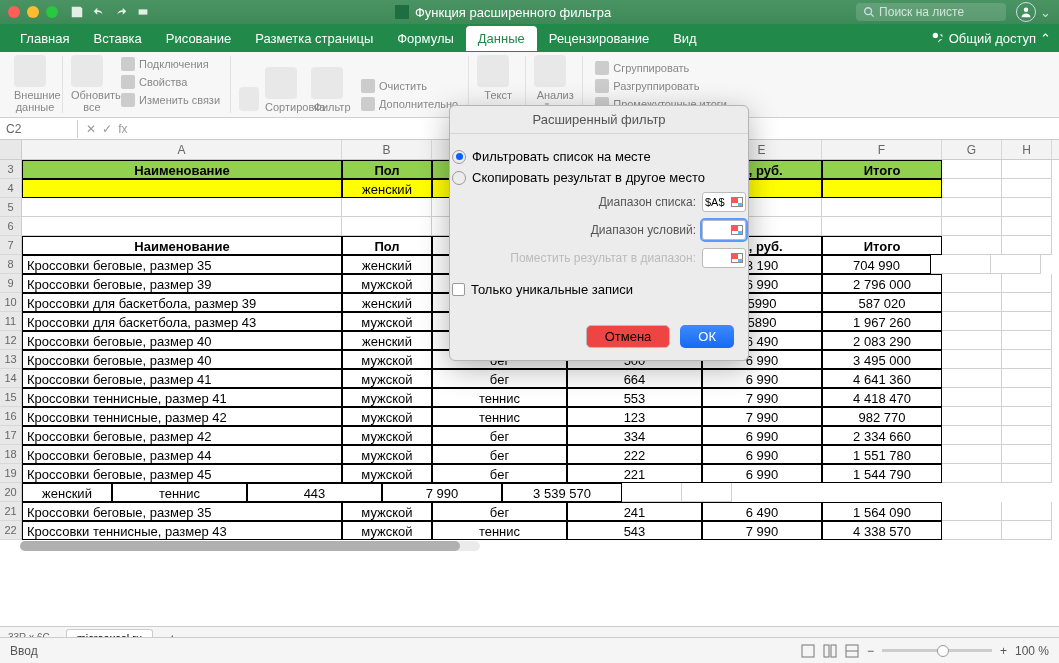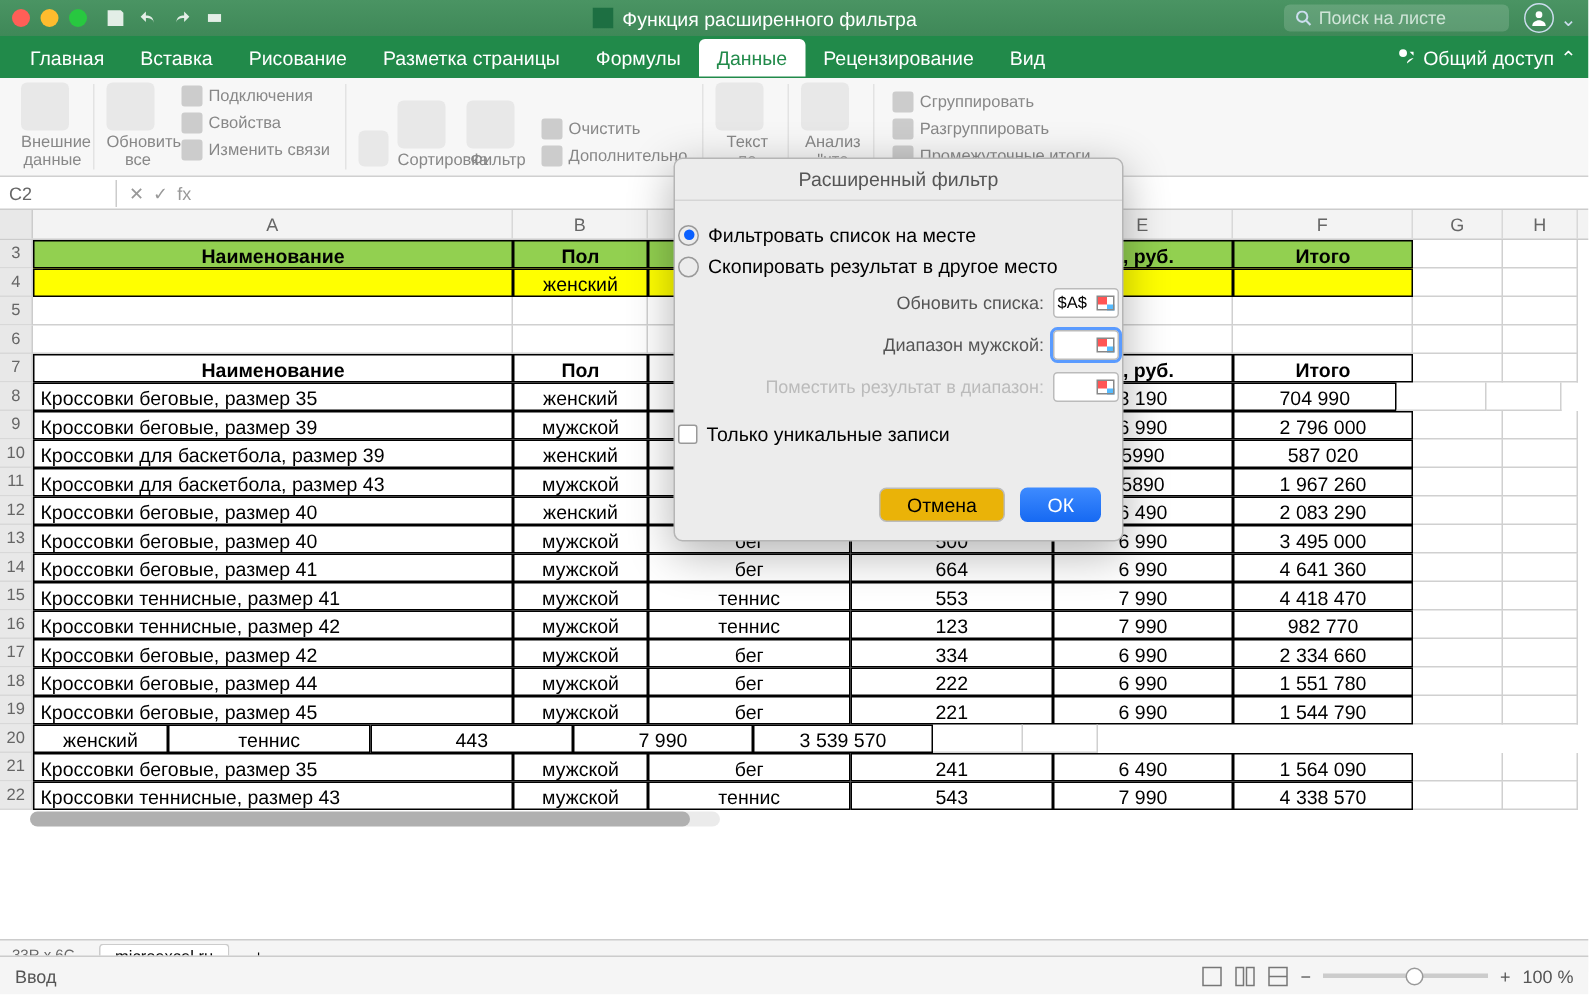--- a/index.html
+++ b/index.html
@@ -48,21 +48,21 @@
 .radiobox.sel::after{content:"";width:7px;height:7px;background:#0a60ff;border-radius:50%}
 .field-row{display:flex;align-items:center;justify-content:flex-end;gap:6px;padding:4px 0}
 .field-row label{color:#555;font-size:12px}
 .field-row.dis label{color:#bbb}
 .refinput{width:44px;height:20px;border:1px solid #bbb;background:#fff;border-radius:3px;font-size:11px;padding:0 2px;display:flex;align-items:center;justify-content:space-between}
 .refinput.focus{outline:2px solid #5a9bff;outline-offset:0}
 .refico{width:12px;height:10px;background:linear-gradient(#f55,#f55) 0 0/6px 5px no-repeat,linear-gradient(#5bf,#5bf) 6px 5px/6px 5px no-repeat;border:1px solid #888}
 .chk-row{display:flex;align-items:center;gap:6px;padding:10px 0 6px}
 .chkbox{width:13px;height:13px;border:1px solid #999;border-radius:2px;background:#fff}
 .dlg-btns{display:flex;justify-content:flex-end;gap:10px;padding:10px 14px 12px}
-.btn{padding:3px 18px;border-radius:5px;font-size:13px;border:1px solid #bbb;background:#eab308;cursor:pointer}
+.btn{padding:3px 18px;border-radius:5px;font-size:13px;border:1px solid #bbb;background:#ef4444;cursor:pointer}
 .btn.primary{background:linear-gradient(#3e8bff,#1669f2);color:#fff;border:none}
 .sheettabs{position:absolute;bottom:15px;left:0;right:0;height:22px;background:#f5f5f5;border-top:1px solid #ccc;display:flex;align-items:center;font-size:11px;padding:0 8px;gap:16px}
 .sheettab{background:#fff;border:1px solid #ccc;border-bottom:none;padding:2px 10px;border-radius:3px 3px 0 0}
 .selinfo{color:#666;font-size:10px}
 .statusbar{position:absolute;bottom:0;left:0;right:0;height:26px;background:#f5f5f5;border-top:1px solid #ccc;display:flex;align-items:center;font-size:12px;color:#555;padding:0 10px}
 .statusbar .spacer{flex:1}
 .zoom{display:flex;align-items:center;gap:8px}
 .slider{width:110px;height:3px;background:#ccc;position:relative}
 .slider::after{content:"";position:absolute;left:50%;top:-4px;width:10px;height:10px;background:#fff;border:1px solid #999;border-radius:50%}
 .hscroll{position:absolute;left:20px;bottom:49px;width:460px;height:10px;background:rgba(0,0,0,.08);border-radius:5px}
@@ -454,28 +454,28 @@
   <div class="dlg-body">
     <div class="radio-row">
       <div class="radiobox sel"></div>
       <span>Фильтровать список на месте</span>
     </div>
     <div class="radio-row">
       <div class="radiobox"></div>
       <span>Скопировать результат в другое место</span>
     </div>
     <div class="field-row">
-      <label>Обновить списка:</label>
+      <label>Диапазон списка:</label>
       <div class="refinput">
           <span>$A$</span>
           <span class="refico"></span>
         </div>
     </div>
     <div class="field-row">
-      <label>Диапазон мужской:</label>
+      <label>Диапазон условий:</label>
       <div class="refinput focus">
           <span></span>
           <span class="refico"></span>
         </div>
     </div>
     <div class="field-row dis">
       <label>Поместить результат в диапазон:</label>
       <div class="refinput">
           <span></span>
           <span class="refico"></span>

